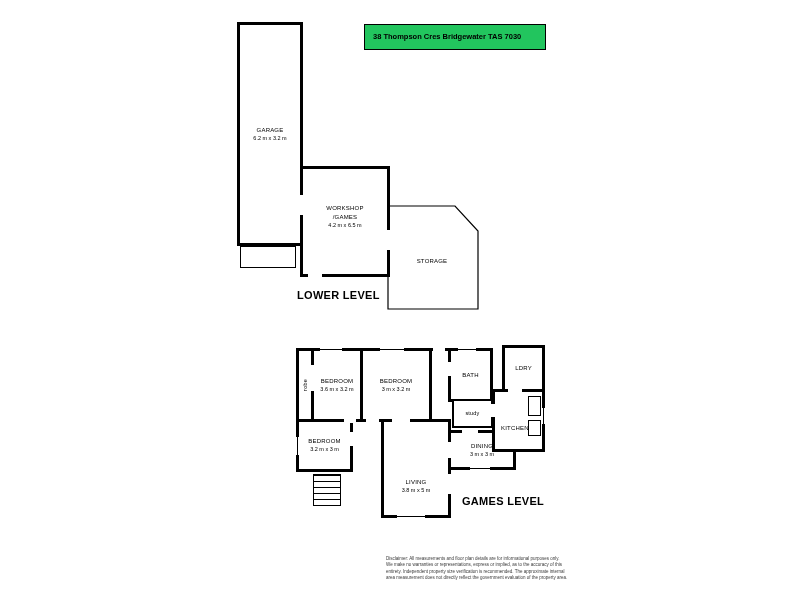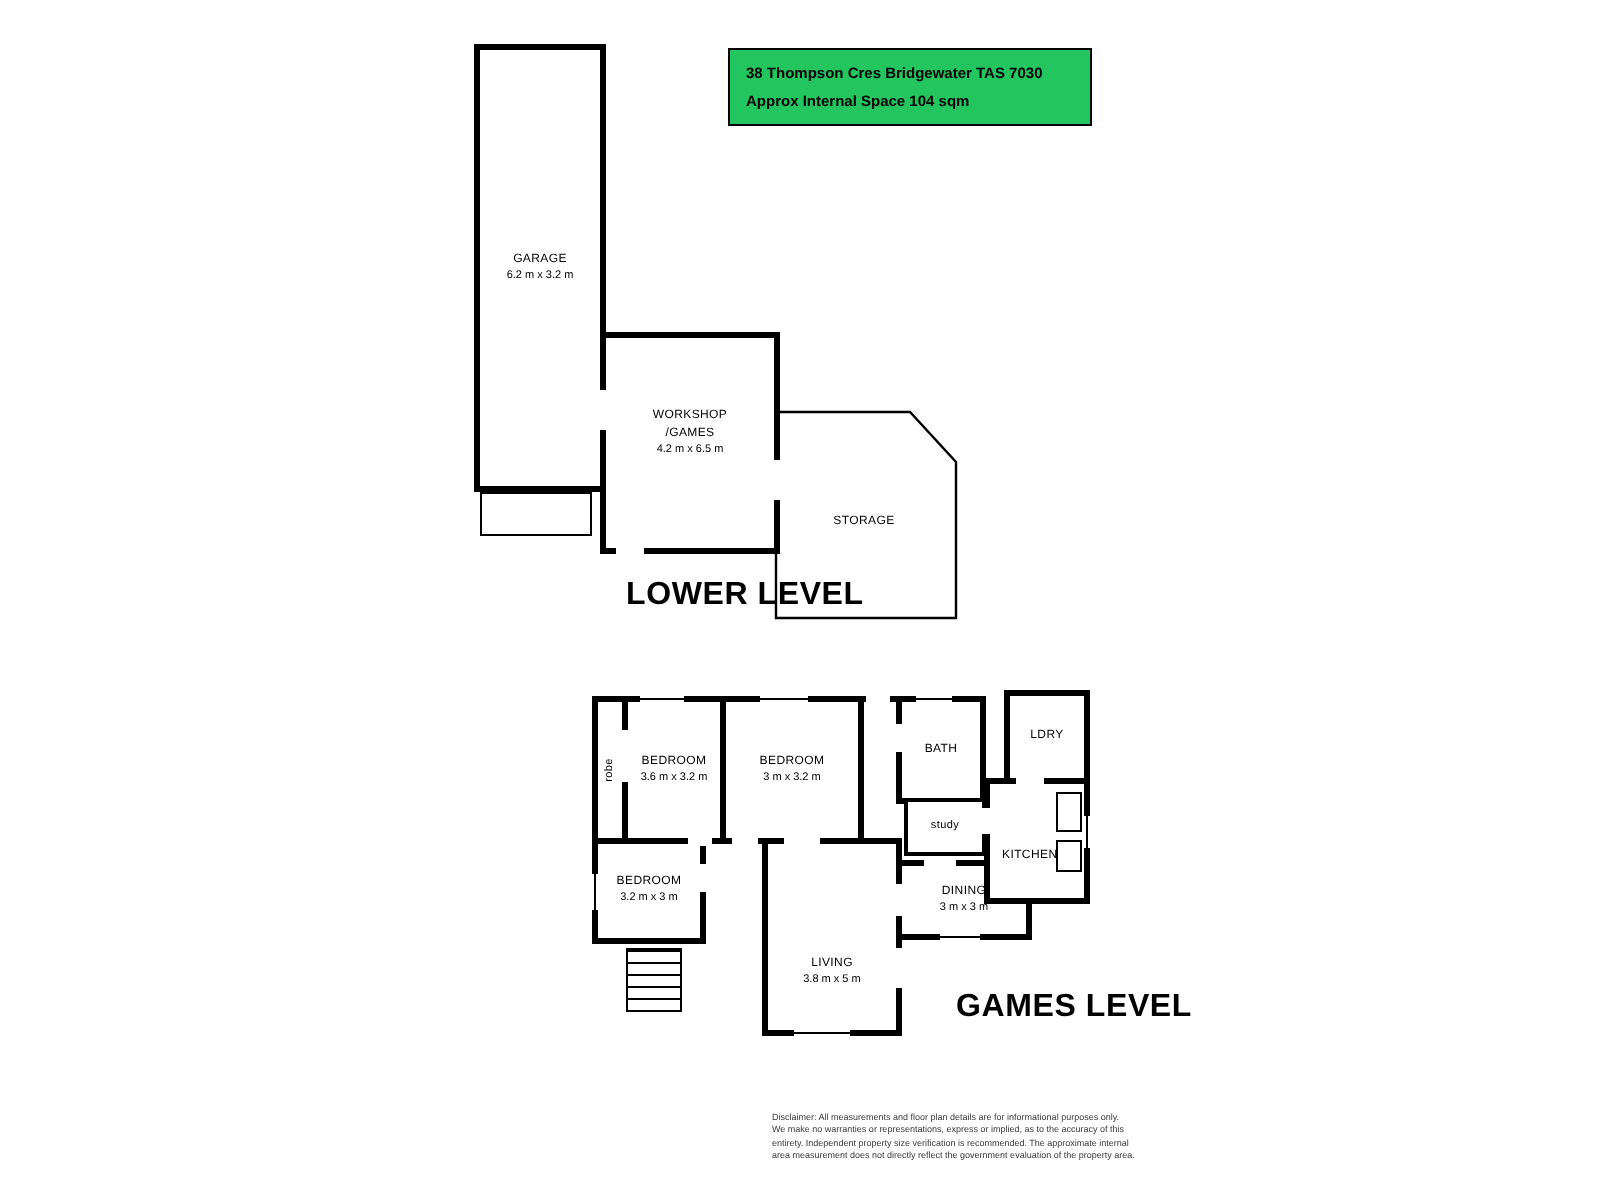--- a/index.html
+++ b/index.html
@@ -5,36 +5,35 @@
   html,body{margin:0;padding:0;background:#ffffff;}
   .canvas{position:relative;width:800px;height:600px;background:#ffffff;font-family:"Liberation Sans",sans-serif;color:#000;overflow:hidden;}
   .abs{position:absolute;box-sizing:border-box;}
   .room{position:absolute;box-sizing:border-box;border:3px solid #000;background:#fff;display:flex;flex-direction:column;align-items:center;justify-content:center;text-align:center;}
   .rname{font-size:6px;line-height:1.5;letter-spacing:.2px;}
   .rdims{font-size:5.5px;line-height:1.4;}
   .wall{position:absolute;background:#000;}
   .gap{position:absolute;background:#fff;}
   .win-h{position:absolute;height:3px;background:linear-gradient(to bottom,#fff 0 1px,#000 1px 2px,#fff 2px 3px);}
   .win-v{position:absolute;width:3px;background:linear-gradient(to right,#fff 0 1px,#000 1px 2px,#fff 2px 3px);}
-  .level-label{position:absolute;font-size:16px;font-weight:bold;letter-spacing:.3px;margin-left:16px;}
+  .level-label{position:absolute;font-size:11px;font-weight:bold;letter-spacing:.3px;}
   .info-box{position:absolute;left:364px;top:24px;width:182px;box-sizing:border-box;border:1px solid #000;padding:5px 8px;font-size:7.5px;font-weight:bold;line-height:1.8;background:#22c55e;}
   .stairs{position:absolute;box-sizing:border-box;border:1px solid #000;background:repeating-linear-gradient(to bottom,#000 0 1px,#fff 1px 6px);}
   .disclaimer{position:absolute;left:386px;top:556px;font-size:4.5px;line-height:1.4;color:#3a3a3a;white-space:nowrap;}
   .vlabel{transform:rotate(-90deg);font-size:5.5px;letter-spacing:.2px;}
   .fixture{position:absolute;box-sizing:border-box;border:1px solid #000;background:#fff;}
   .storage-label{position:absolute;font-size:6px;text-align:center;letter-spacing:.2px;}
 </style>
 </head>
 <body>
 
 <div class="canvas">
 
   <div class="info-box">
     <div>38 Thompson Cres Bridgewater TAS 7030</div>
-    <div>Approx Internal Space 104  sqm</div>
   </div>
 
   <svg class="abs" style="left:384px;top:203px;" width="98" height="110" viewBox="0 0 98 110">
     <polygon points="4,3 71,3 94,28 94,106 4,106" fill="#ffffff" stroke="#000000" stroke-width="1.2"></polygon>
   </svg>
 
   <div class="abs" style="left:240px;top:246px;width:56px;height:22px;border:1px solid #000;background:#fff;"></div>
 
   <div class="room" style="left:237px;top:22px;width:66px;height:224px;">
     <span class="rname">GARAGE</span>

